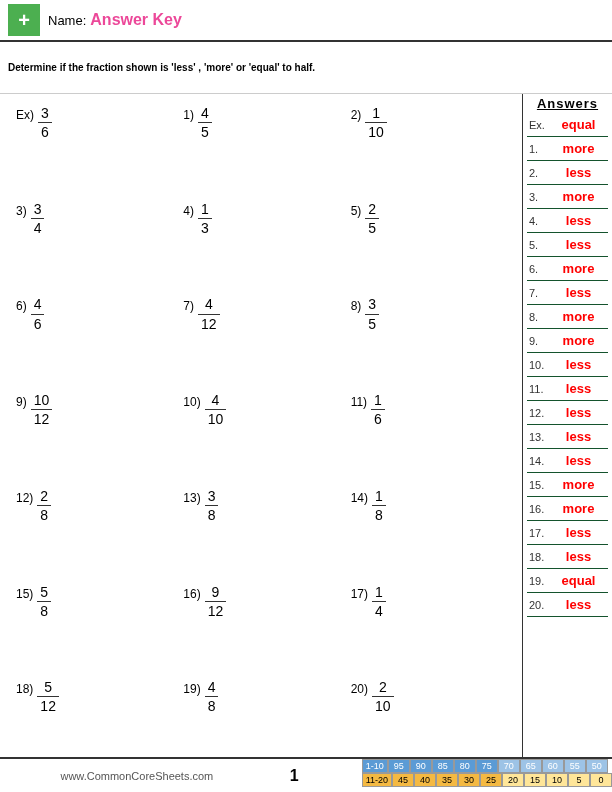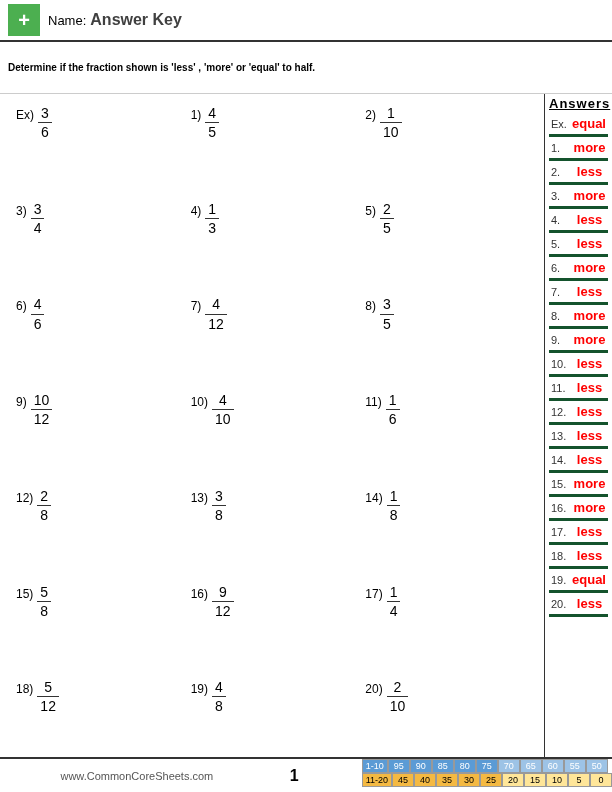--- a/index.html
+++ b/index.html
@@ -37,21 +37,21 @@
       flex: 1;
       text-align: center;
       font-size: 16px;
       font-weight: normal;
     }
     .header-name {
       font-size: 13px;
       margin-right: 4px;
     }
     .answer-key-label {
-      color: #404040;
+      color: #ec4899;
       font-size: 16px;
       font-weight: bold;
     }
 
     
     .instructions {
       padding: 20px 8px;
       font-size: 10px;
       font-weight: bold;
       border-bottom: 1px solid #ccc;
@@ -101,38 +101,38 @@
       padding: 0 3px;
     }
 
     .fraction .den {
       text-align: center;
       padding: 0 3px;
     }
 
     
     .answer-key {
-      width: 68px;
+      width: 90px;
       border-left: 1px solid #333;
       padding: 2px 4px;
     }
 
     .answer-key-title {
       text-align: center;
       font-size: 13px;
       text-decoration: underline;
       font-weight: bold;
       margin-bottom: 2px;
       letter-spacing: 1px;
     }
 
     .answer-row {
       display: flex;
       align-items: center;
-      border-bottom: 3px solid #14532d;
+      border-bottom: 1px solid #14532d;
       padding: 1px 2px;
       min-height: 24px;
     }
 
     .answer-label {
       font-size: 11px;
       width: 22px;
       color: #333;
     }
 

